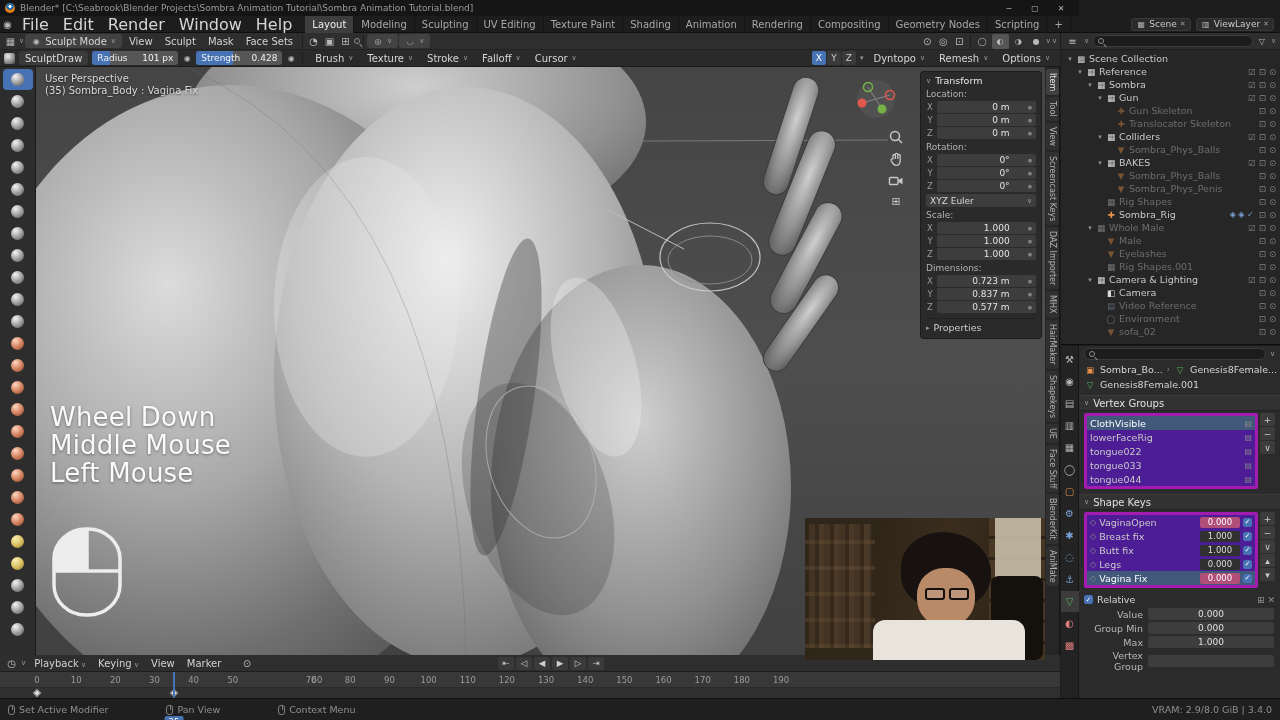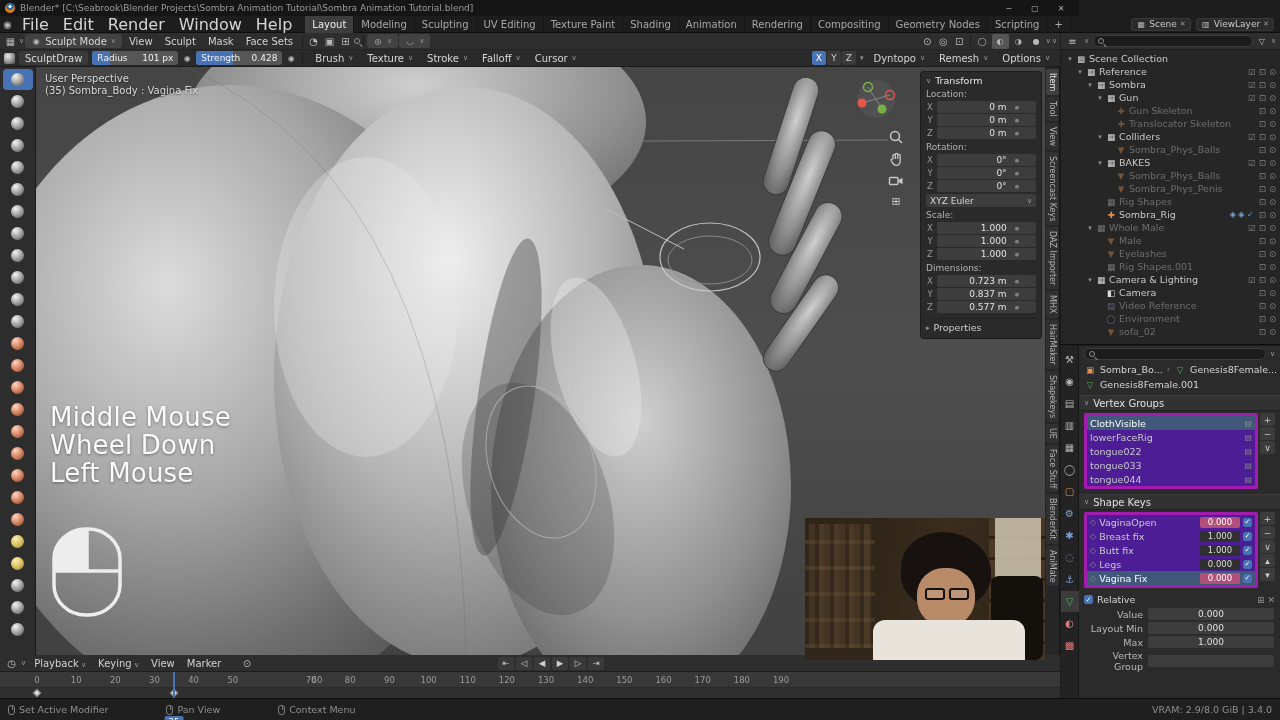--- a/index.html
+++ b/index.html
@@ -53,21 +53,21 @@
 #mouse-glyph{position:absolute;left:14px;top:458px}
 #gizmo{position:absolute;left:818px;top:12px}
 .vp-ico{position:absolute;left:852px;width:16px;height:16px;opacity:.9}
 .vp-ico-t{position:absolute;left:852px;width:16px;height:16px;color:#d5d5d5;font-size:11px;text-align:center;opacity:.9}
 
 #npanel{position:absolute;left:884px;top:4px;width:122px;background:rgba(40,40,40,.93);border:1px solid rgba(18,18,18,.55);border-radius:4px;padding:3px 5px 5px}
 .np-title{display:flex;align-items:center;gap:4px;color:#e7e7e7;font-size:9.5px;margin-bottom:2px}
 .np-label{color:#b3b3b3;font-size:9px;margin:3px 0 2px}
 .np-row{display:flex;align-items:center;gap:3px;margin-bottom:1px}
 .np-ax{width:8px;color:#999;font-size:8.5px;text-align:center;flex:none}
-.np-f{flex:1;height:12px;background:#3d3d3d;border-radius:2px;display:flex;align-items:center;justify-content:flex-end;padding:0 17px;gap:8px;color:#e2e2e2;font-size:9px}
+.np-f{flex:1;height:12px;background:#3d3d3d;border-radius:2px;display:flex;align-items:center;justify-content:flex-end;padding:0 4px;gap:18px;color:#e2e2e2;font-size:9px}
 .np-dot{color:#7f7f7f;font-size:5px}
 .np-dd{height:13px;background:#3d3d3d;border-radius:2px;display:flex;align-items:center;justify-content:space-between;padding:0 4px;color:#d8d8d8;font-size:9px;margin:2px 0}
 .np-collapsed{display:flex;align-items:center;gap:4px;color:#cfcfcf;font-size:9.5px;margin-top:5px;padding-top:3px;border-top:1px solid #222}
 
 #ntabs{position:absolute;left:1045px;top:67px;width:15px;height:588px;background:#262626;border-right:1px solid #141414;display:flex;flex-direction:column;align-items:center;padding-top:2px;gap:2px;overflow:hidden}
 .ntab{writing-mode:vertical-rl;font-size:8px;color:#b3b3b3;background:#303030;border-radius:2px;padding:4px 1px;line-height:11px;white-space:nowrap;flex:none}
 .ntab.active{background:#404040;color:#ececec}
 
 #outliner{position:absolute;left:1061px;top:33px;width:219px;height:312px;background:#262626;border-bottom:1px solid #0d0d0d;overflow:hidden}
 #ol-head{height:17px;background:#2e2e2e;border-bottom:1px solid #1d1d1d;display:flex;align-items:center;gap:4px;padding:0 4px}
@@ -451,22 +451,22 @@
         <path d="M5 8 V4.5 a1.2 1.2 0 0 1 2.4 0 V8 M7.4 7 V3.5 a1.2 1.2 0 0 1 2.4 0 V8 M9.8 7.5 V4.5 a1.2 1.2 0 0 1 2.4 0 V9.5 c0 3-1.5 4.8-4 4.8 c-2 0-3-1-4.2-3.2 L3 9.2 a1.1 1.1 0 0 1 2-.8" fill="none" stroke="#d5d5d5" stroke-width="1.3"></path>
       </svg>
     <svg class="vp-ico" style="top:106px" viewBox="0 0 16 16">
         <rect x="1.5" y="4.5" width="8.5" height="7" rx="1" fill="none" stroke="#d5d5d5" stroke-width="1.4"></rect>
         <path d="M10.5 7 L14.5 4.8 V11.2 L10.5 9 Z" fill="#d5d5d5"></path>
       </svg>
     <span class="vp-ico-t" style="top:128px">⊞</span>
 
     
     <div id="keycast">
+        <div>Wheel Down</div>
         <div>Middle Mouse</div>
-        <div>Wheel Down</div>
         <div>Left Mouse</div>
       </div>
     <svg id="mouse-glyph" width="74" height="94" viewBox="0 0 74 94">
       <rect x="4" y="4" width="66" height="86" rx="32" ry="30" fill="none" stroke="#ededed" stroke-width="3.5"></rect>
       <path d="M37 4 C20 4 6 17 4.5 33 L4.5 46 L37 46 Z" fill="#ededed"></path>
       <line x1="37" y1="4" x2="37" y2="46" stroke="#ededed" stroke-width="3.5"></line>
       <line x1="4" y1="46" x2="70" y2="46" stroke="#ededed" stroke-width="3.5"></line>
     </svg>
 
     
@@ -926,21 +926,21 @@
       <div class="prow" style="margin-top:2px">
         <span class="cb on">✓</span>
         <span>Relative</span>
         <span style="margin-left:auto;color:#8f8f8f;font-size:9px">⊞ ✕</span>
       </div>
       <div class="vrow">
         <span class="vl">Value</span>
         <div class="vfield">0.000</div>
       </div>
       <div class="vrow">
-        <span class="vl">Layout Min</span>
+        <span class="vl">Group Min</span>
         <div class="vfield">0.000</div>
       </div>
       <div class="vrow">
         <span class="vl">Max</span>
         <div class="vfield">1.000</div>
       </div>
       <div class="vrow">
         <span class="vl">Vertex Group</span>
         <div class="vfield"></div>
       </div>

